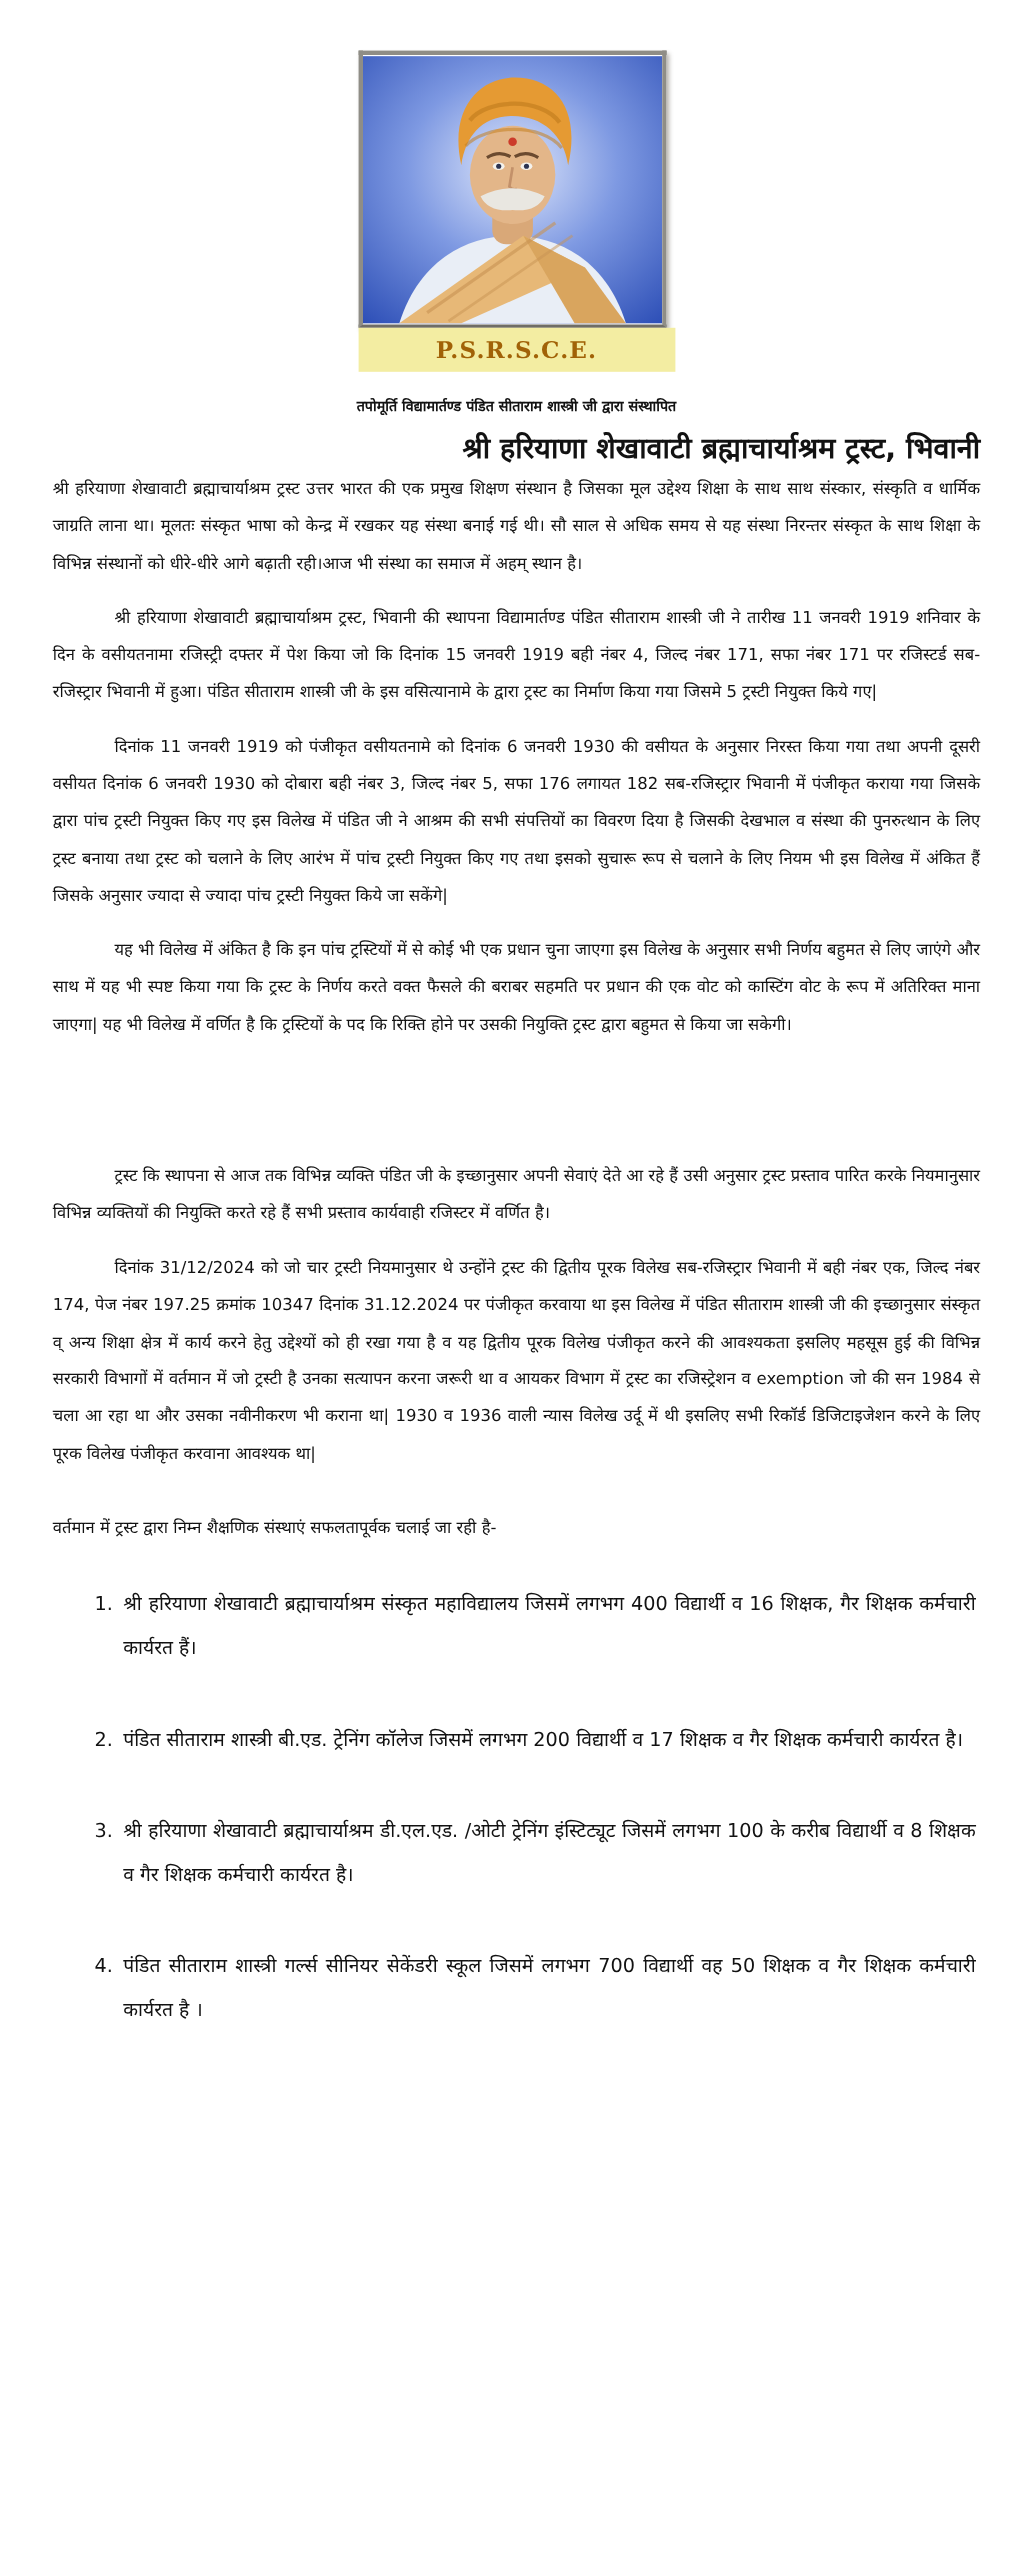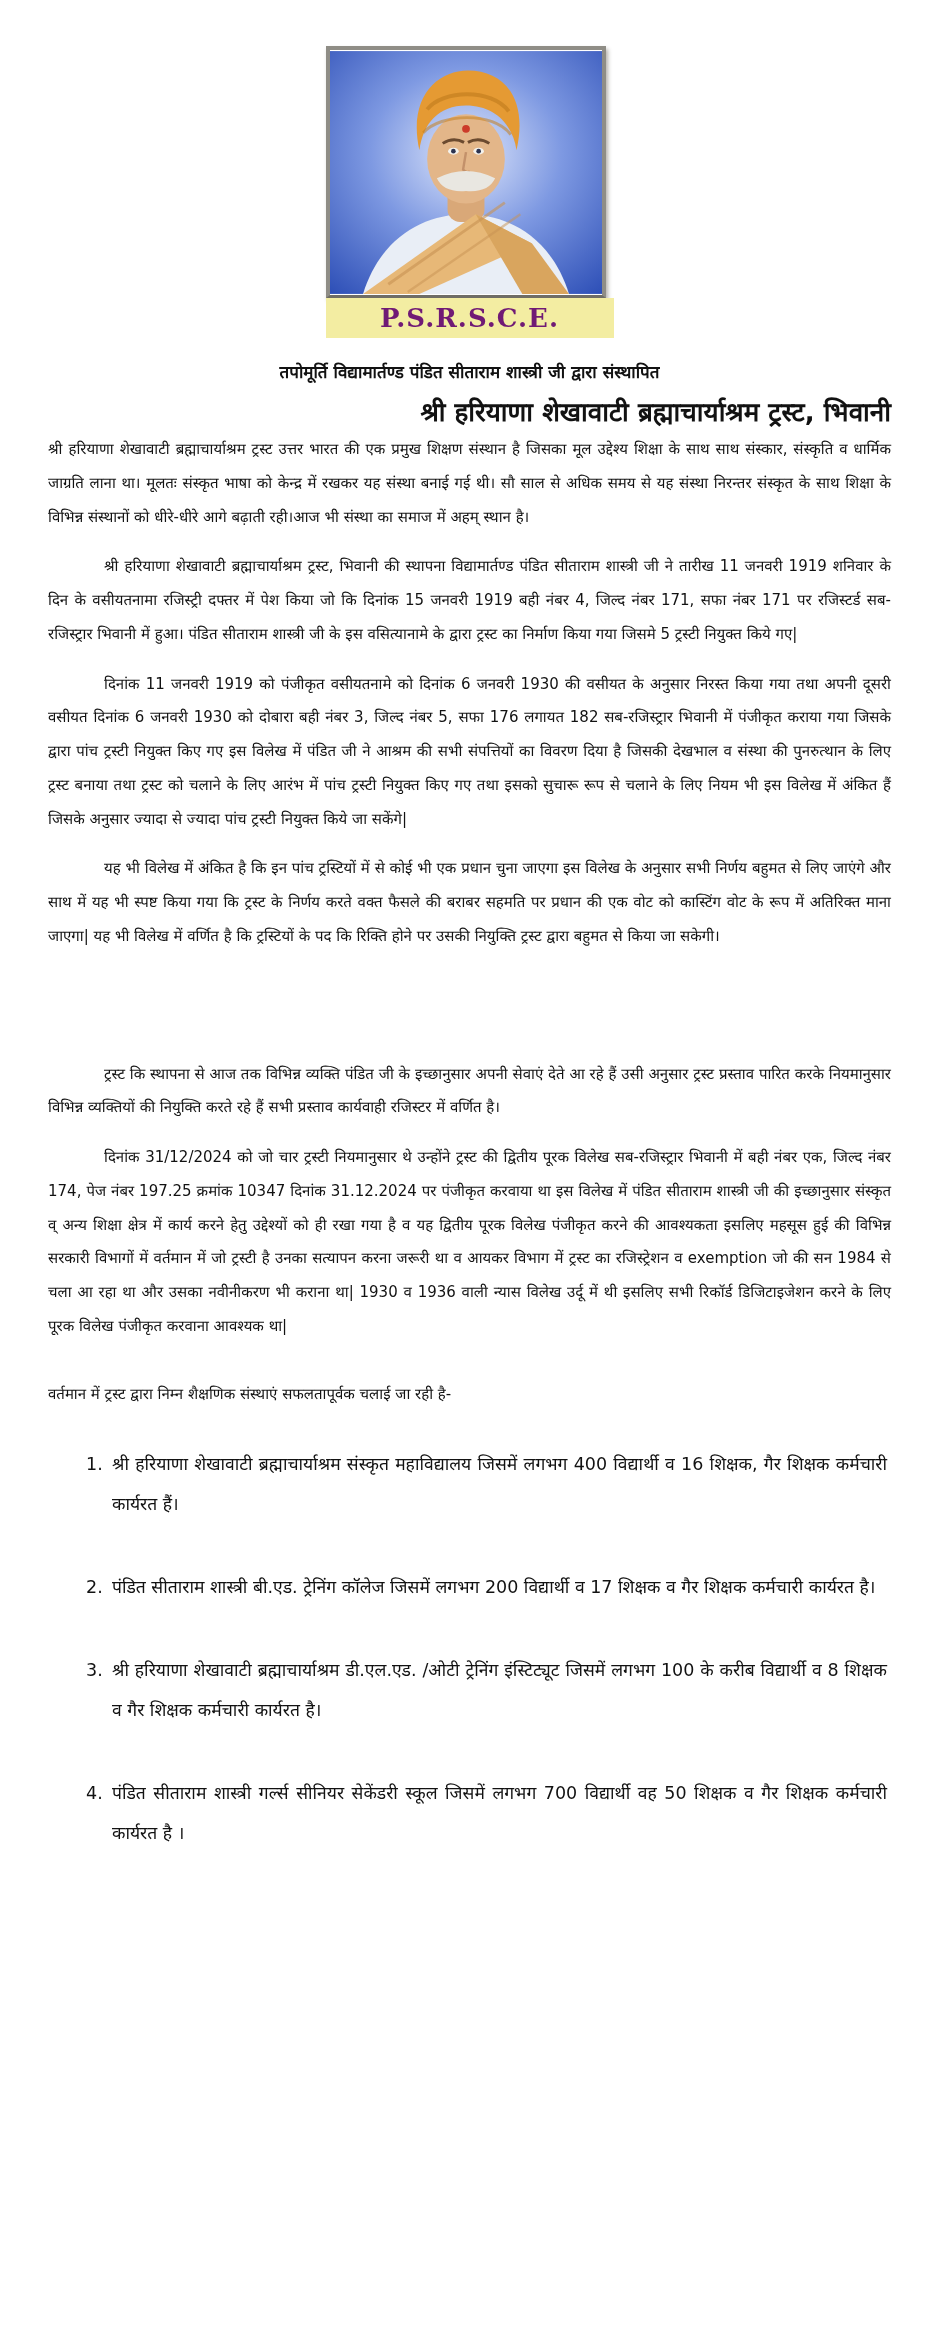--- a/index.html
+++ b/index.html
@@ -36,31 +36,31 @@
   .caption-band {
     width: 288px;
     height: 40px;
     margin-top: 0px;
     background: #f3eda2;
     text-align: center;
   }
   .caption-band span {
     font-family: "DejaVu Serif", serif;
     font-weight: bold;
-    font-size: 26px;
+    font-size: 21px;
     letter-spacing: 1px;
-    color: #701a75;
+    color: #a16207;
     line-height: 40px;
   }
 
   
   .founder-line {
     text-align: center;
     font-weight: bold;
-    font-size: 17px;
+    font-size: 13px;
     margin: 22px 0 10px 0;
   }
   .org-title {
     text-align: right;
     font-weight: bold;
     font-size: 26px;
     margin: 8px 0 4px 0;
   }
   .subtitle {
     text-align: center;

